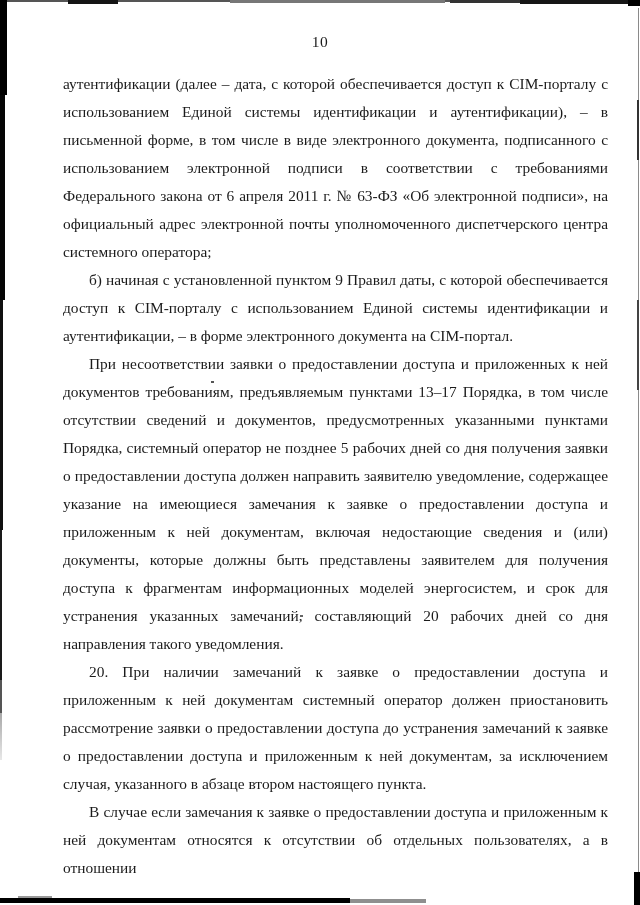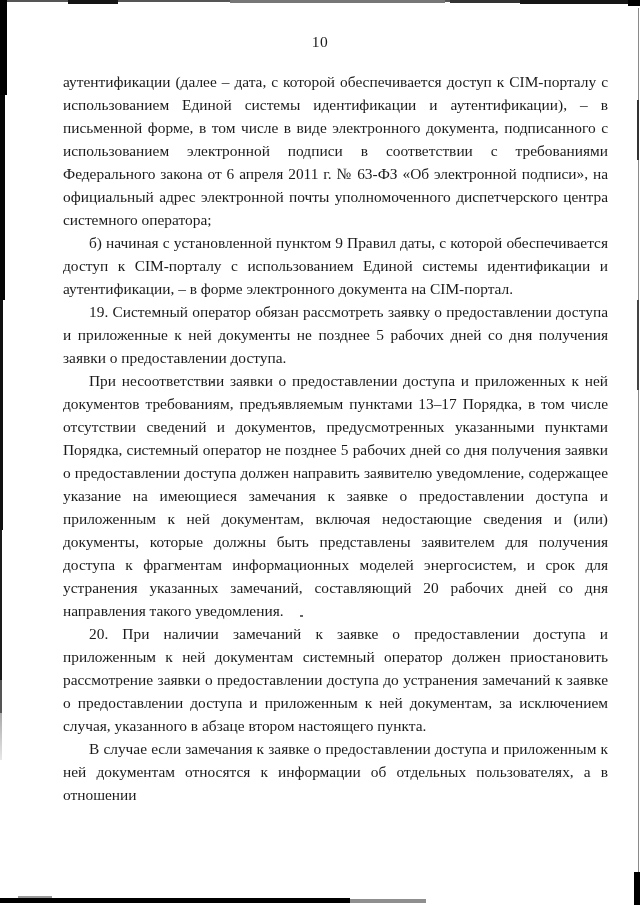--- a/index.html
+++ b/index.html
@@ -12,21 +12,21 @@
     font-family:"Liberation Serif", serif;
   }
   .page { position:absolute; inset:0; background:var(--paper); }
   .page-number {
     position:absolute; top:33px; left:0; width:640px;
     text-align:center; font-size:15.5px; color:var(--ink);
     letter-spacing:0.5px;
   }
   .text-block {
     position:absolute; left:63px; top:70px; width:545px;
-    font-size:15.4px; line-height:23px; color:var(--ink);
+    font-size:15.4px; line-height:28px; color:var(--ink);
     text-align:justify;
     text-rendering:optimizeLegibility;
   }
   .text-block p { margin:0; padding:0; }
   .text-block p.indent { text-indent:26px; }
 
   
   .art { position:absolute; pointer-events:none; }
   .top-line       { left:0;   top:0;   width:640px; height:2px; background:#555; }
   .top-seg-a      { left:68px; top:0;  width:50px;  height:4px; background:#151515; }
@@ -60,27 +60,26 @@
 <div class="page">
 
   <div class="page-number">10</div>
 
   <div class="text-block">
 
       <p>аутентификации (далее – дата, с которой обеспечивается доступ к CIM-порталу с использованием Единой системы идентификации и аутентификации), – в письменной форме, в том числе в виде электронного документа, подписанного с использованием электронной подписи в соответствии с требованиями Федерального закона от 6 апреля 2011 г. № 63-ФЗ «Об электронной подписи», на официальный адрес электронной почты уполномоченного диспетчерского центра системного оператора;</p>
 
       <p class="indent">б) начиная с установленной пунктом 9 Правил даты, с которой обеспечивается доступ к CIM-порталу с использованием Единой системы идентификации и аутентификации, – в форме электронного документа на CIM-портал.</p>
 
-      <p class="indent">19. Системный оператор обязан рассмотреть заявку о предоставлении доступа и приложенные к ней документы не позднее 5 рабочих дней со дня получения заявки о предоставлении доступа.</p>
 
       <p class="indent">При несоответствии заявки о предоставлении доступа и приложенных к ней документов требованиям, предъявляемым пунктами 13–17 Порядка, в том числе отсутствии сведений и документов, предусмотренных указанными пунктами Порядка, системный оператор не позднее 5 рабочих дней со дня получения заявки о предоставлении доступа должен направить заявителю уведомление, содержащее указание на имеющиеся замечания к заявке о предоставлении доступа и приложенным к ней документам, включая недостающие сведения и (или) документы, которые должны быть представлены заявителем для получения доступа к фрагментам информационных моделей энергосистем, и срок для устранения указанных замечаний, составляющий 20 рабочих дней со дня направления такого уведомления.</p>
 
       <p class="indent">20. При наличии замечаний к заявке о предоставлении доступа и приложенным к ней документам системный оператор должен приостановить рассмотрение заявки о предоставлении доступа до устранения замечаний к заявке о предоставлении доступа и приложенным к ней документам, за исключением случая, указанного в абзаце втором настоящего пункта.</p>
 
-      <p class="indent">В случае если замечания к заявке о предоставлении доступа и приложенным к ней документам относятся к информации об отдельных пользователях, а в отношении</p>
+      <p class="indent">В случае если замечания к заявке о предоставлении доступа и приложенным к ней документам относятся к отсутствии об отдельных пользователях, а в отношении</p>
     </div>
 
   <div class="art top-line"></div>
   <div class="art top-seg-a"></div>
   <div class="art top-seg-b"></div>
   <div class="art top-seg-c"></div>
   <div class="art top-seg-d"></div>
   <div class="art top-right-blob"></div>
 
   <div class="art left-bar-1"></div>

